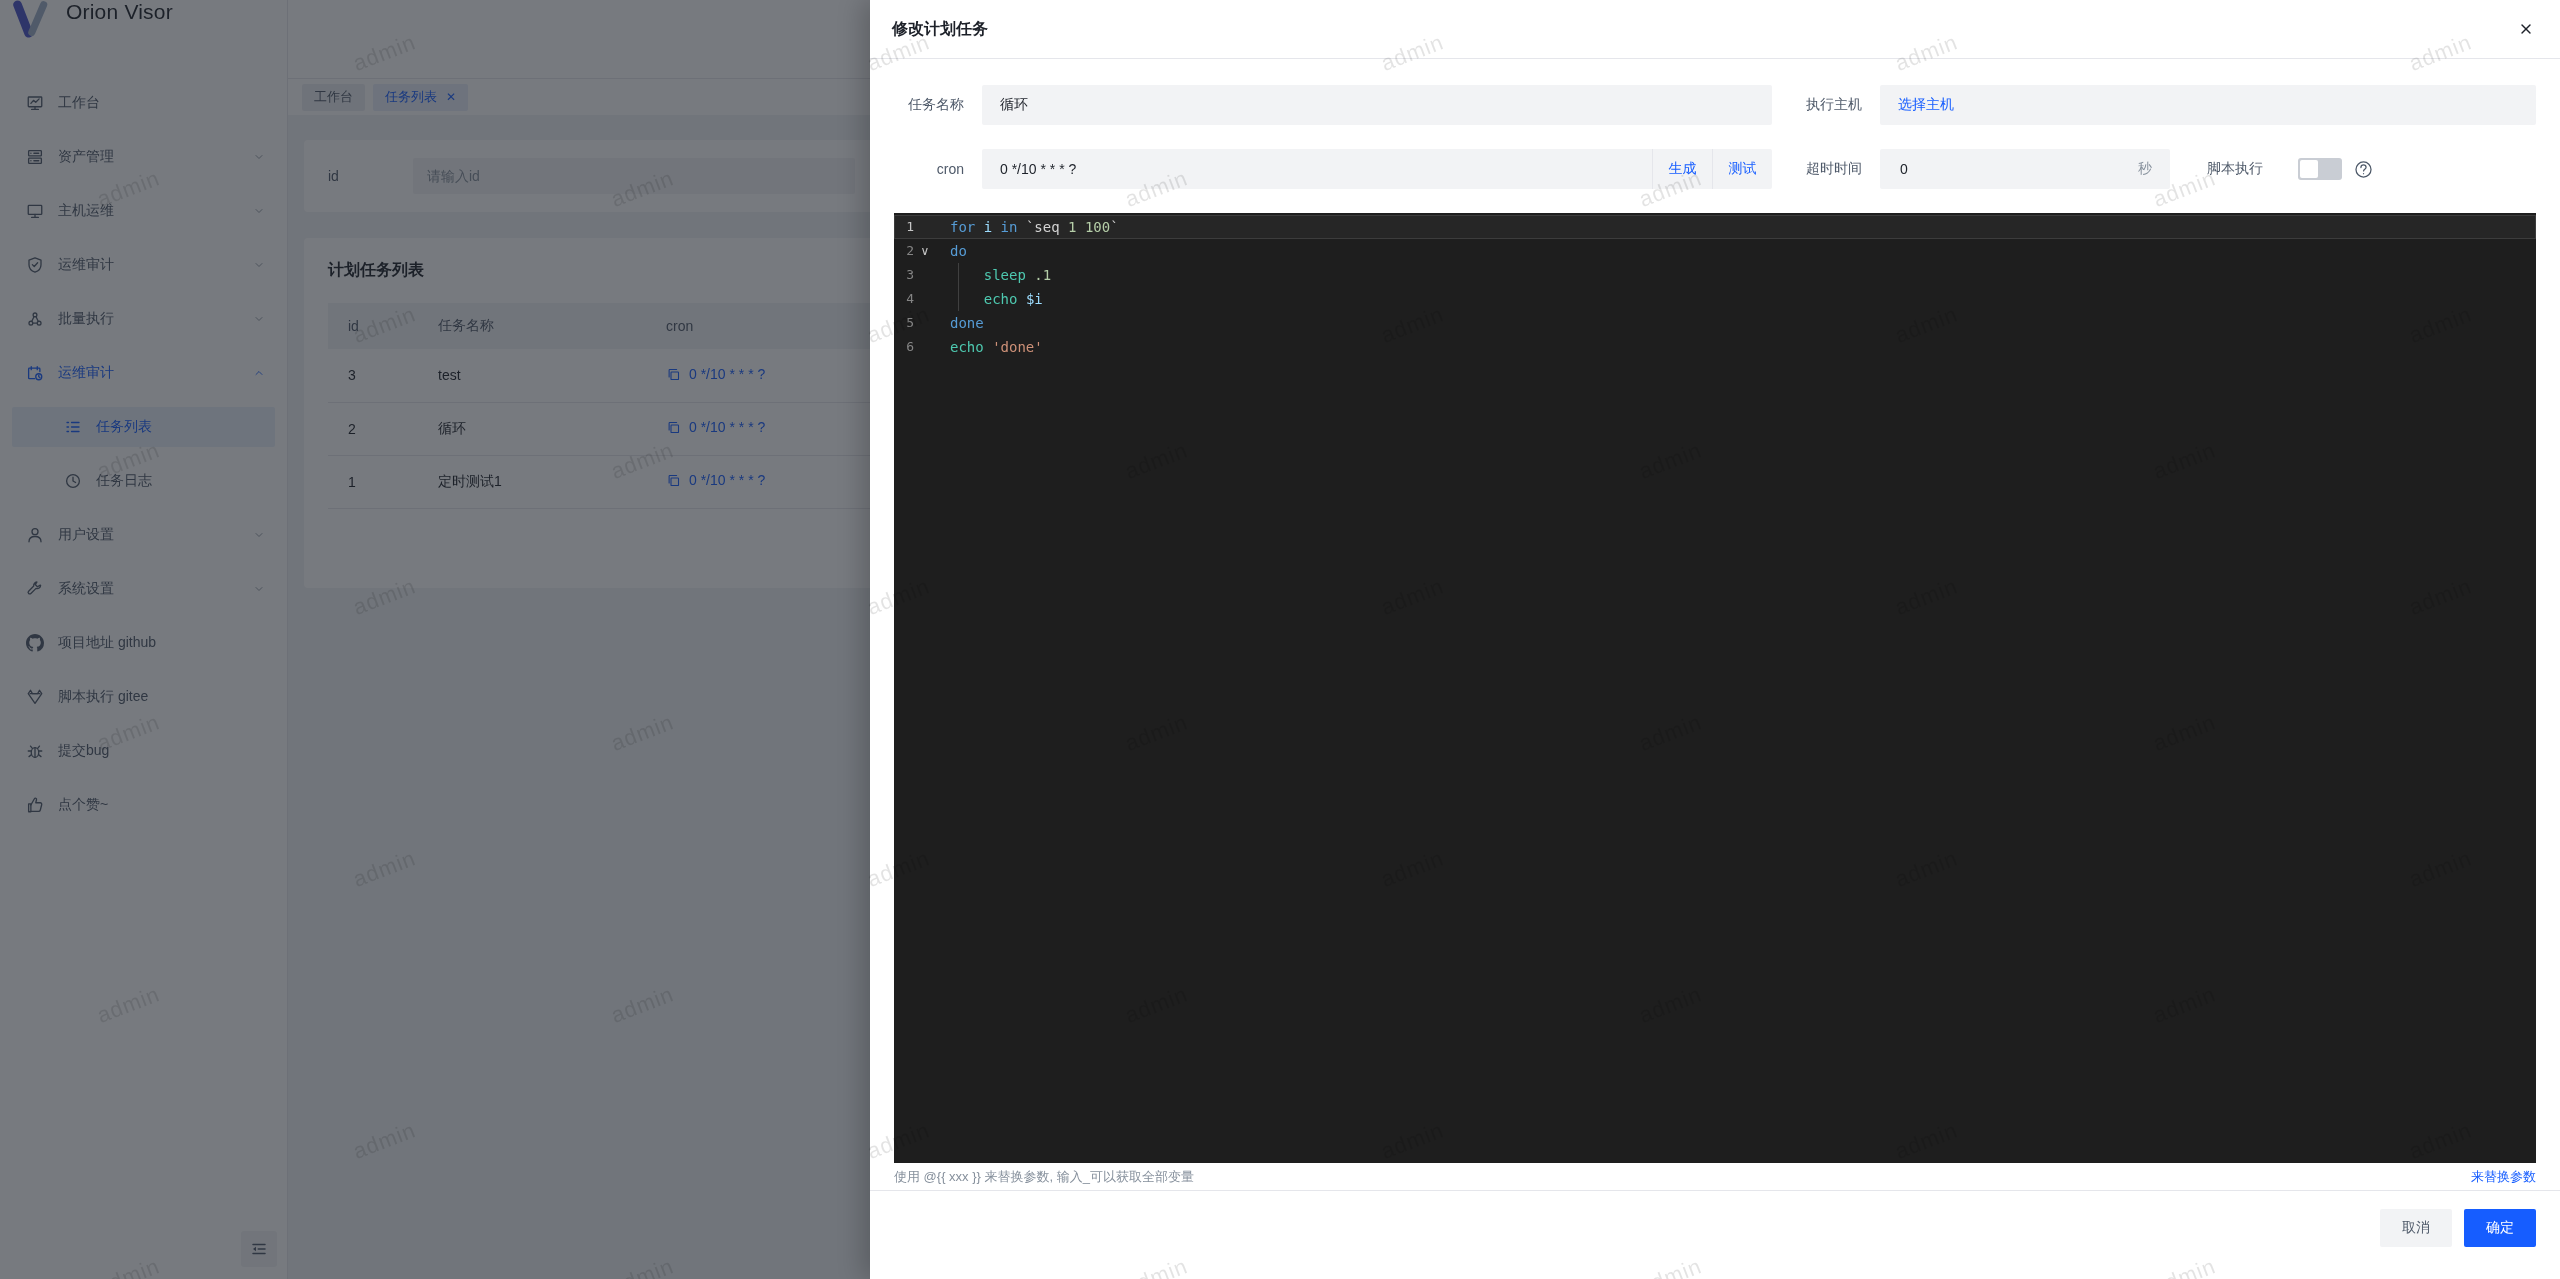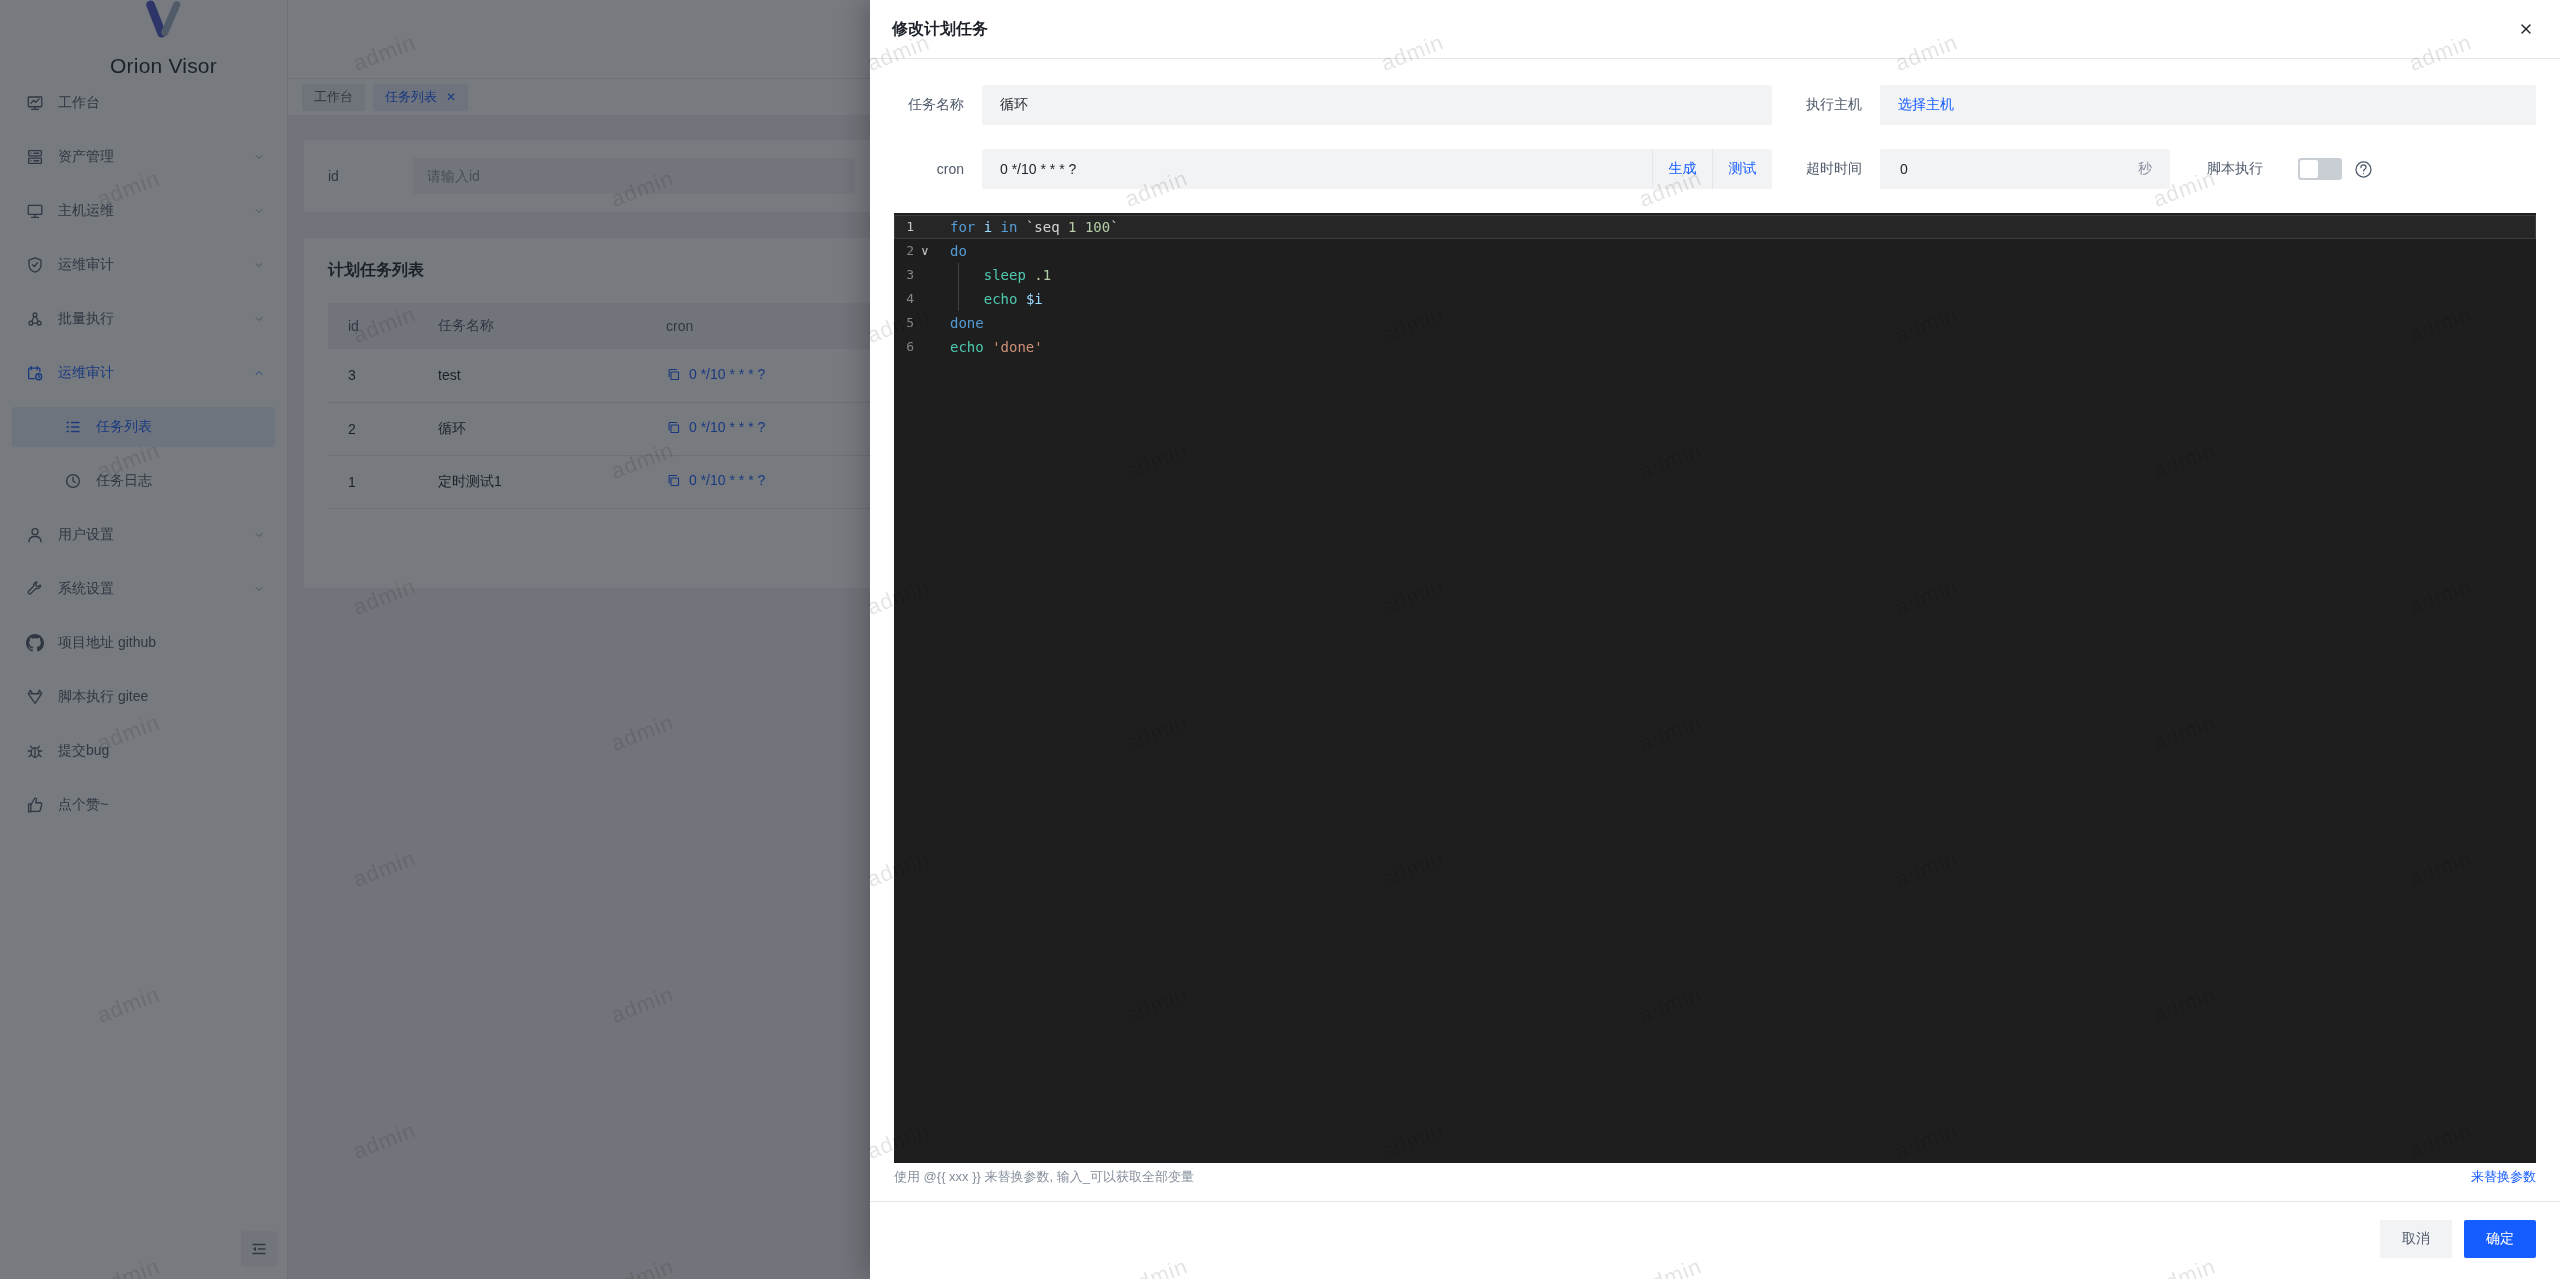--- a/index.html
+++ b/index.html
@@ -6,21 +6,21 @@
   html,body { margin:0; padding:0; }
   body {
     width:2560px; height:1279px; position:relative; overflow:hidden;
     background:#f0f2f5; font-family:"Liberation Sans", sans-serif;
     font-size:14px; color:#1d2129;
   }
 
   
   .sidebar { position:absolute; left:0; top:0; width:288px; height:100%;
     background:#fff; border-right:1px solid #e5e6eb; z-index:1; }
-  .logo-row { height:78px; display:flex; align-items:center; padding-left:40px; gap:16px;flex-direction:column; }
+  .logo-row { height:78px; display:flex; align-items:flex-start; padding-left:12px; gap:16px; }
   .logo-mark svg { width:38px; height:38px; display:block; }
   .logo-text { font-size:21px; color:#1d2129; font-weight:500; letter-spacing:.2px; }
   .menu { padding:5px 12px 0; }
   .menu-item { height:40px; margin-bottom:14px; display:flex; align-items:center;
     padding:0 10px 0 14px; border-radius:2px; color:#4e5969; cursor:pointer; }
   .menu-item .mi { width:18px; height:18px; margin-right:14px; flex:none; display:flex; }
   .menu-item .mi svg { width:18px; height:18px; }
   .menu-item .lbl { font-size:14px; white-space:nowrap; }
   .menu-item .chev { margin-left:auto; color:#86909c; display:flex; }
   .menu-item .chev svg { width:12px; height:12px; }
@@ -102,21 +102,21 @@
   .eline .codetext { padding-left:14px; }
   .eline.cur { background:rgba(255,255,255,0.04); box-shadow:inset 0 0 0 1px rgba(255,255,255,0.10); }
   .eline.cur .ln { color:#c6c6c6; }
   .indent-guide { position:absolute; left:64px; top:50px; height:48px; width:0;
     border-left:1px solid #404040; }
 
   .hint-row { display:flex; align-items:center; margin-top:5px; }
   .hint { color:#86909c; font-size:13px; }
   .tpl-link { margin-left:auto; font-size:13px; }
 
-  .m-footer { position:absolute; left:0; right:0; bottom:4px; height:74px; border-top:1px solid #e5e6eb;
+  .m-footer { position:absolute; left:0; right:0; bottom:15px; height:74px; border-top:1px solid #e5e6eb;
     display:flex; align-items:center; justify-content:flex-end; gap:12px; padding:4px 24px; }
   .btn { height:38px; min-width:72px; border:none; border-radius:2px; font-size:14px;
     padding:0 18px; cursor:pointer; font-family:inherit; }
   .btn-cancel { background:#f2f3f5; color:#4e5969; }
   .btn-ok { background:#165dff; color:#fff; }
 
   
   .watermarks { position:absolute; inset:0; z-index:100; pointer-events:none; overflow:hidden; }
   .wm { position:absolute; color:rgba(0,0,0,0.11); font-size:22px; letter-spacing:1px;
     transform:rotate(-21deg); white-space:nowrap; }

